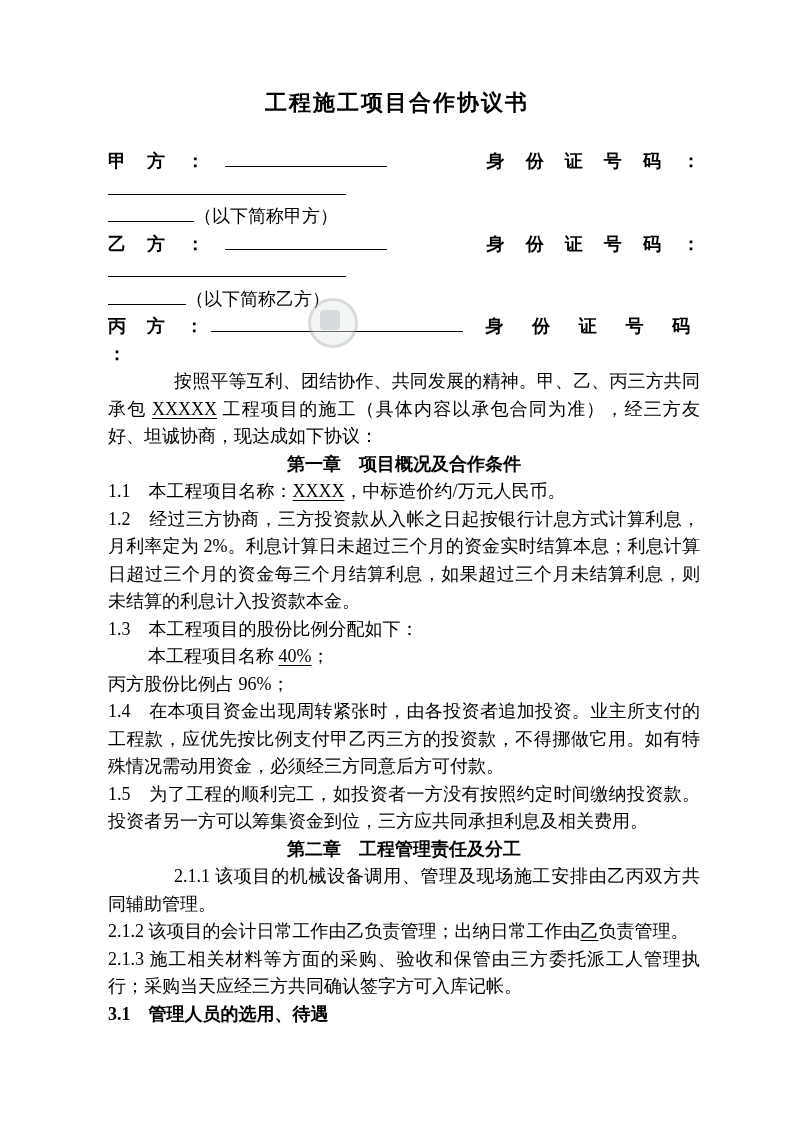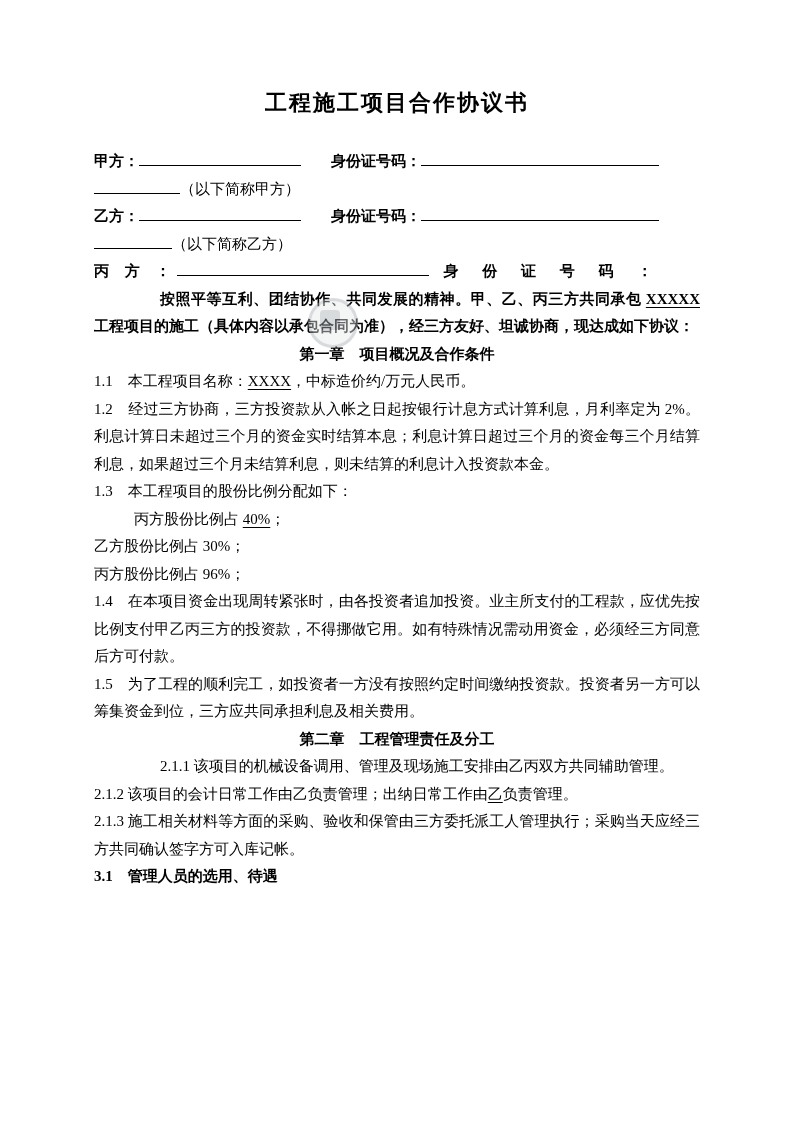--- a/index.html
+++ b/index.html
@@ -21,23 +21,24 @@
   }
   .doc-title {
     text-align: center;
     font-size: 22px;
     font-weight: bold;
     line-height: 30px;
     margin: 0 0 30px 0;
     letter-spacing: 2px;
   }
   .block {
-    font-size: 15px;
+    font-size: 18px;
     line-height: 27.5px;
     text-align: justify;
+    margin-left: 14px;
   }
   .block.heading {
     text-align: center;
     font-weight: bold;
   }
   .b { font-weight: bold; }
   .u { text-decoration: underline; text-underline-offset: 3px; }
   .blank {
     display: inline-block;
     height: 14px;
@@ -77,27 +78,26 @@
     <div class="wm-ring"></div>
     <div class="wm-core"></div>
   </div>
   <div class="doc-title">工程施工项目合作协议书</div>
   <div>
       <div class="block para"><span class="b">甲方：</span><span class="blank" style="width: 162px;"></span><span>　　</span><span class="b">身份证号码：</span><span class="blank" style="width: 238px;"></span></div>
       <div class="block para"><span class="blank" style="width: 86px;"></span><span>（以下简称甲方）</span></div>
       <div class="block para"><span class="b">乙方：</span><span class="blank" style="width: 162px;"></span><span>　　</span><span class="b">身份证号码：</span><span class="blank" style="width: 238px;"></span></div>
       <div class="block para"><span class="blank" style="width: 78px;"></span><span>（以下简称乙方）</span></div>
       <div class="block para"><span class="b" style="letter-spacing: 6px;">丙 方 ：</span><span class="blank" style="width: 252px;"></span><span>　</span><span class="b" style="letter-spacing: 10px;">身 份 证 号 码 ：</span></div>
-      <div class="block para" style="text-indent: 66px; font-weight: bold;"><span>按照平等互利、团结协作、共同发展的精神。甲、乙、丙三方共同承包 </span><span class="u">XXXXX</span><span> 工程项目的施工（具体内容以承包合同为准），经三方友好、坦诚协商，现达成如下协议：</span></div>
+      <div class="block para" style="text-indent: 66px;"><span>按照平等互利、团结协作、共同发展的精神。甲、乙、丙三方共同承包 </span><span class="u">XXXXX</span><span> 工程项目的施工（具体内容以承包合同为准），经三方友好、坦诚协商，现达成如下协议：</span></div>
       <div class="block heading"><span class="b">第一章　项目概况及合作条件</span></div>
       <div class="block para"><span>1.1　本工程项目名称：</span><span class="u">XXXX</span><span>，中标造价约/万元人民币。</span></div>
       <div class="block para"><span>1.2　经过三方协商，三方投资款从入帐之日起按银行计息方式计算利息，月利率定为 2%。利息计算日未超过三个月的资金实时结算本息；利息计算日超过三个月的资金每三个月结算利息，如果超过三个月未结算利息，则未结算的利息计入投资款本金。</span></div>
       <div class="block para"><span>1.3　本工程项目的股份比例分配如下：</span></div>
-      <div class="block para" style="text-indent: 40px;"><span>丙方股份比例占 </span><span class="u">40%</span><span>；</span></div>
-      <div class="block para"><span>乙方股份比例占 30%；</span></div>
+      <div class="block para" style="text-indent: 40px;"><span>本工程项目名称 </span><span class="u">40%</span><span>；</span></div>
       <div class="block para"><span>丙方股份比例占 96%；</span></div>
       <div class="block para"><span>1.4　在本项目资金出现周转紧张时，由各投资者追加投资。业主所支付的工程款，应优先按比例支付甲乙丙三方的投资款，不得挪做它用。如有特殊情况需动用资金，必须经三方同意后方可付款。</span></div>
       <div class="block para"><span>1.5　为了工程的顺利完工，如投资者一方没有按照约定时间缴纳投资款。投资者另一方可以筹集资金到位，三方应共同承担利息及相关费用。</span></div>
       <div class="block heading"><span class="b">第二章　工程管理责任及分工</span></div>
       <div class="block para" style="text-indent: 66px;"><span>2.1.1 该项目的机械设备调用、管理及现场施工安排由乙丙双方共同辅助管理。</span></div>
       <div class="block para"><span>2.1.2 该项目的会计日常工作由乙负责管理；出纳日常工作由</span><span class="u">乙</span><span>负责管理。</span></div>
       <div class="block para"><span>2.1.3 施工相关材料等方面的采购、验收和保管由三方委托派工人管理执行；采购当天应经三方共同确认签字方可入库记帐。</span></div>
       <div class="block para"><span class="b">3.1　管理人员的选用、待遇</span></div>
     </div>
 </div>

